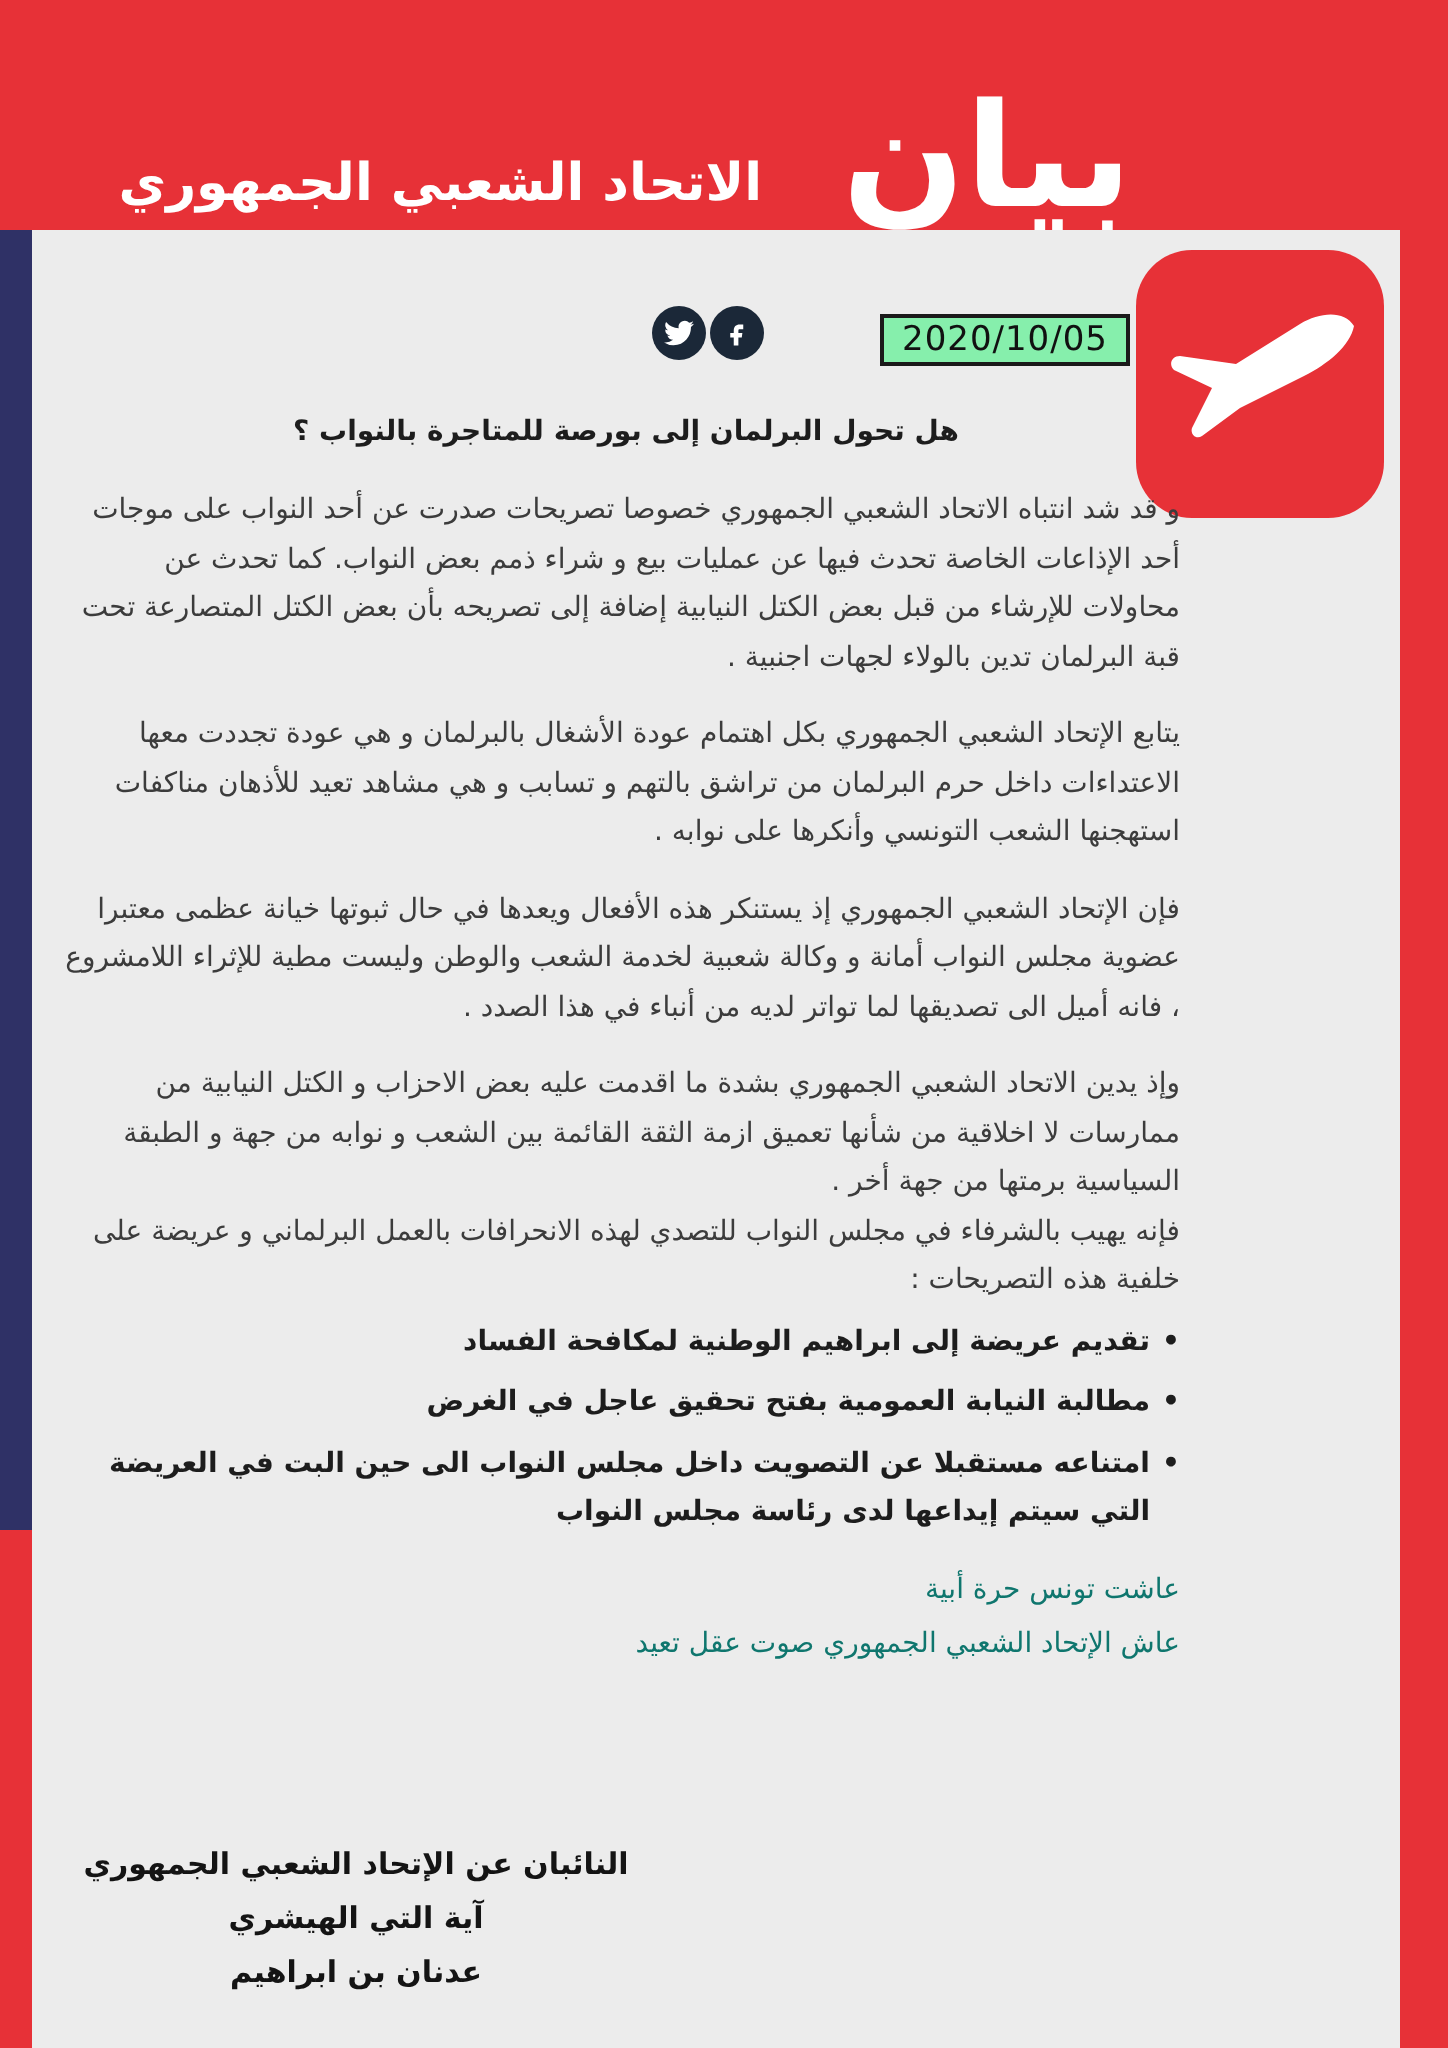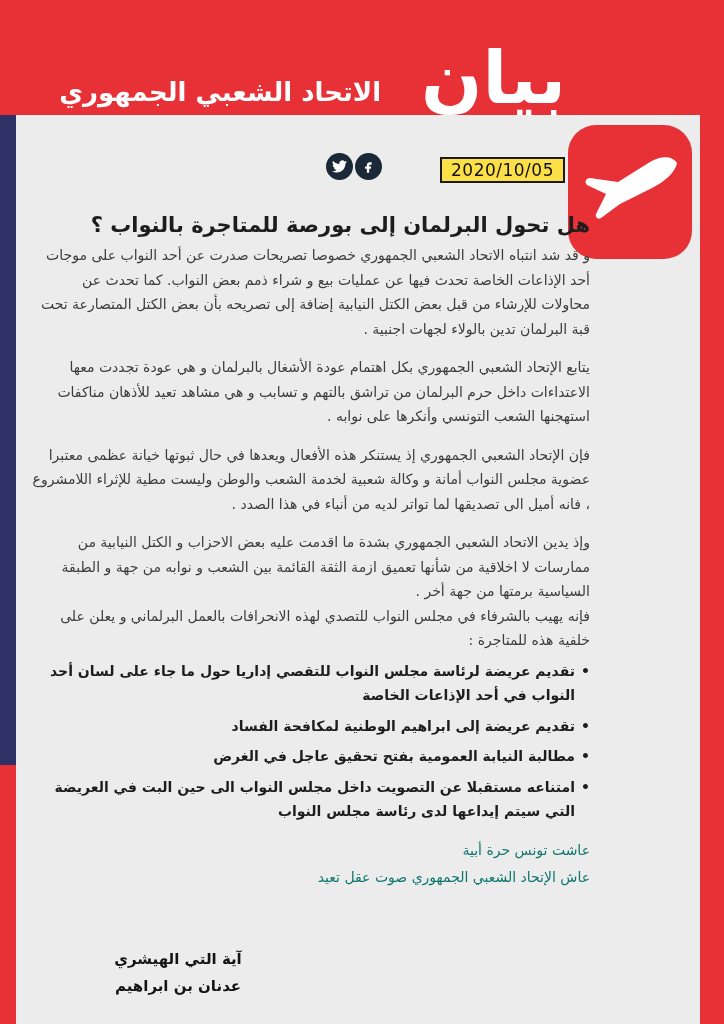--- a/index.html
+++ b/index.html
@@ -18,23 +18,23 @@
   
   
   .card{position:absolute;left:16px;right:24px;top:115px;bottom:0;background:#ececec;}
   .logo{position:absolute;top:10px;right:8px;width:124px;height:134px;background:#e73137;border-radius:28px;
         display:flex;align-items:center;justify-content:center;}
   .logo svg{width:100px;height:100px;}
   .meta-social{position:absolute;top:38px;left:310px;display:flex;}
   .icon-circle{width:27px;height:27px;border-radius:50%;background:#1b2838;display:flex;align-items:center;justify-content:center;margin-right:2px;}
   .icon-circle svg{width:15px;height:15px;fill:#fff;}
   .date-badge{position:absolute;top:42px;left:424px;border:2px solid #1a1a1a;padding:1px 9px;
-              font-size:17px;color:#111;background:#fde047;letter-spacing:.5px;direction:ltr;}
-  .doc-title{position:absolute;top:84px;right:110px;left:20px;direction:rtl;text-align:right;
-             font-size:21px;font-weight:bold;color:#1d1d1d;}
+              font-size:17px;color:#111;background:#86efac;letter-spacing:.5px;direction:ltr;}
+  .doc-title{position:absolute;top:84px;right:110px;left:20px;direction:rtl;text-align:center;
+             font-size:14px;font-weight:bold;color:#1d1d1d;}
   
   .content{position:absolute;top:128px;right:110px;left:16px;direction:rtl;text-align:right;
            color:#3c3c3c;font-size:14px;line-height:1.75;}
   .content p{margin:0 0 14px 0;}
   .content p.no-gap{margin-bottom:0;}
   .bullets{margin:6px 0 0 0;padding:0;list-style:none;font-weight:bold;color:#1d1d1d;}
   .bullets li{position:relative;padding-right:15px;margin-bottom:6px;}
   .bullets li::before{content:"\2022";position:absolute;right:0;top:0;}
   .closing{margin-top:14px;color:#0f766e;}
   .closing div{margin-bottom:3px;}
@@ -76,33 +76,33 @@
 
   <div class="date-badge">2020/10/05</div>
 
   <h1 class="doc-title">هل تحول البرلمان إلى بورصة للمتاجرة بالنواب ؟</h1>
 
   <div class="content">
     <p>و قد شد انتباه الاتحاد الشعبي الجمهوري خصوصا تصريحات صدرت عن أحد النواب على موجات أحد الإذاعات الخاصة تحدث فيها عن عمليات بيع و شراء ذمم بعض النواب. كما تحدث عن محاولات للإرشاء من قبل بعض الكتل النيابية إضافة إلى تصريحه بأن بعض الكتل المتصارعة تحت قبة البرلمان تدين بالولاء لجهات اجنبية .</p>
     <p>يتابع الإتحاد الشعبي الجمهوري بكل اهتمام عودة الأشغال بالبرلمان و هي عودة تجددت معها الاعتداءات داخل حرم البرلمان من تراشق بالتهم و تسابب و هي مشاهد تعيد للأذهان مناكفات استهجنها الشعب التونسي وأنكرها على نوابه .</p>
     <p>فإن الإتحاد الشعبي الجمهوري إذ يستنكر هذه الأفعال ويعدها في حال ثبوتها خيانة عظمى معتبرا عضوية مجلس النواب أمانة و وكالة شعبية لخدمة الشعب والوطن وليست مطية للإثراء اللامشروع ، فانه أميل الى تصديقها لما تواتر لديه من أنباء في هذا الصدد .</p>
     <p class="no-gap">وإذ يدين الاتحاد الشعبي الجمهوري بشدة ما اقدمت عليه بعض الاحزاب و الكتل النيابية من ممارسات لا اخلاقية من شأنها تعميق ازمة الثقة القائمة بين الشعب و نوابه من جهة و الطبقة السياسية برمتها من جهة أخر .</p>
-    <p class="no-gap">فإنه يهيب بالشرفاء في مجلس النواب للتصدي لهذه الانحرافات بالعمل البرلماني و يعلن على خلفية هذه للمتاجرة :</p>
+    <p class="no-gap">فإنه يهيب بالشرفاء في مجلس النواب للتصدي لهذه الانحرافات بالعمل البرلماني و عريضة على خلفية هذه التصريحات :</p>
 
     <ul class="bullets">
-      <li>تقديم عريضة لرئاسة مجلس النواب للتقصي إداريا حول ما جاء على لسان أحد النواب في أحد الإذاعات الخاصة</li>
       <li>تقديم عريضة إلى ابراهيم الوطنية لمكافحة الفساد</li>
       <li>مطالبة النيابة العمومية بفتح تحقيق عاجل في الغرض</li>
       <li>امتناعه مستقبلا عن التصويت داخل مجلس النواب الى حين البت في العريضة التي سيتم إيداعها لدى رئاسة مجلس النواب</li>
     </ul>
 
     <div class="closing">
       <div>عاشت تونس حرة أبية</div>
       <div>عاش الإتحاد الشعبي الجمهوري صوت عقل تعيد</div>
     </div>
   </div>
 
   <div class="signature">
+    <div>النائبان عن الإتحاد الشعبي الجمهوري</div>
     <div>آية التي الهيشري</div>
     <div>عدنان بن ابراهيم</div>
   </div>
 
 </div>
 
 </body></html>

